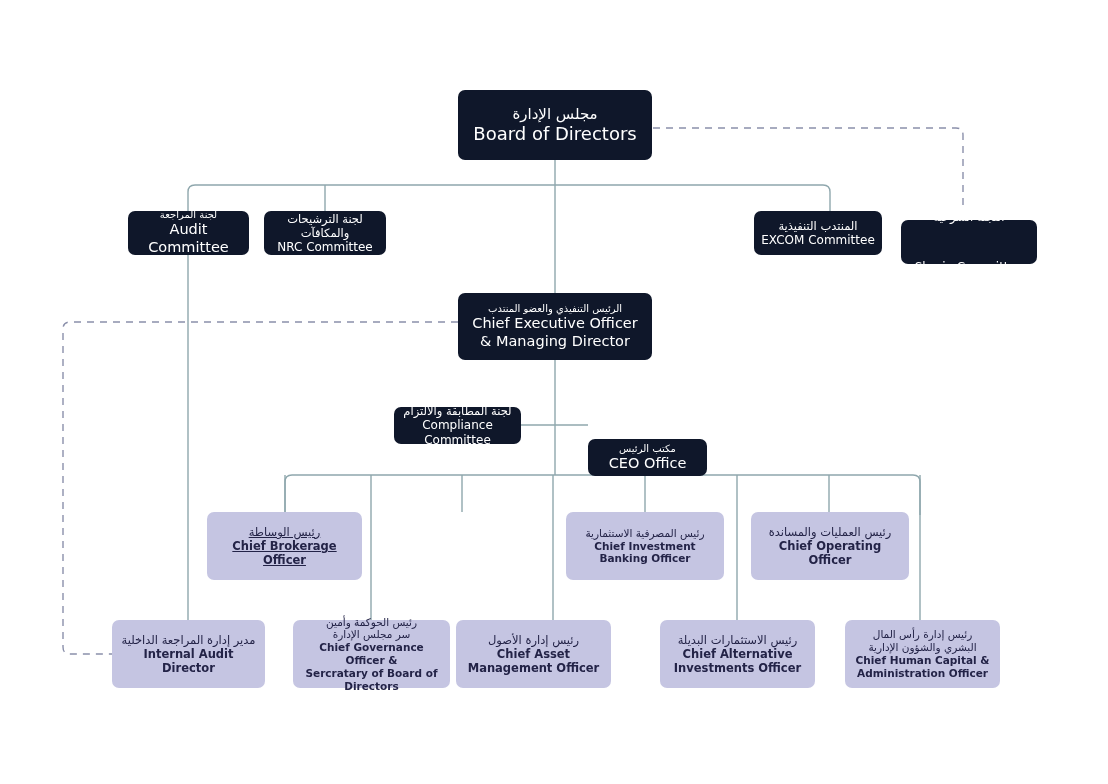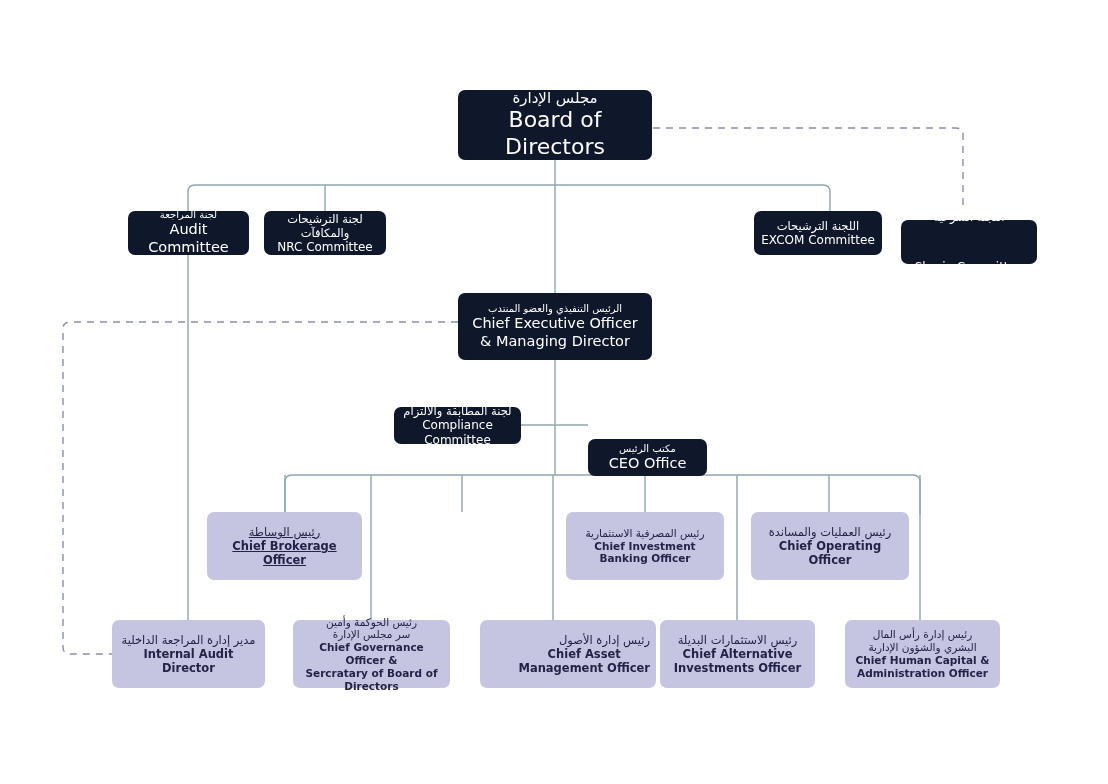--- a/index.html
+++ b/index.html
@@ -54,21 +54,21 @@
     white-space: pre-line;
   }
   .node .en {
     font-family: "DejaVu Sans", "Liberation Sans", sans-serif;
     white-space: pre-line;
   }
   
   .node.dark .ar { font-size: 10px; }
   .node.dark .en { font-size: 14.5px; }
   .node.dark.big .ar { font-size: 15px; }
-  .node.dark.big .en { font-size: 22px; }
+  .node.dark.big .en { font-size: 18px; }
   .node.dark.small .ar { font-size: 11.5px; }
   .node.dark.small .en { font-size: 12px; }
   
   .node.purple .ar { font-size: 11.5px; }
   .node.purple .en { font-size: 11.5px; font-weight: 600; }
   .node.purple.tight .ar { font-size: 10.5px; }
   .node.purple.tight .en { font-size: 10.5px; font-weight: 600; }
 </style>
 </head>
 <body>
@@ -124,21 +124,21 @@
     <span class="ar">لجنة المراجعة</span>
     <span class="en">Audit Committee</span>
   </div>
 
   <div class="node dark small" style="left:264px; top:211px; width:122px; height:44px;">
     <span class="ar">لجنة الترشيحات والمكافآت</span>
     <span class="en">NRC Committee</span>
   </div>
 
   <div class="node dark small" style="left:754px; top:211px; width:128px; height:44px;">
-    <span class="ar">اللجنة الترشيحات</span>
+    <span class="ar">المنتدب التنفيذية</span>
     <span class="en">EXCOM Committee</span>
   </div>
 
   <div class="node dark small" style="left:901px; top:220px; width:136px; height:44px;gap:36px;">
     <span class="ar">اللجنة الشرعية</span>
     <span class="en">Sharia Committee</span>
   </div>
 
   <div class="node dark" style="left:458px; top:293px; width:194px; height:67px;">
     <span class="ar">الرئيس التنفيذي والعضو المنتدب</span>
@@ -177,21 +177,21 @@
     <span class="en">Internal Audit Director</span>
   </div>
 
   <div class="node purple tight" style="left:293px; top:620px; width:157px; height:68px;">
     <span class="ar">رئيس الحوكمة وأمين
 سر مجلس الإدارة</span>
     <span class="en">Chief Governance Officer &amp;
 Sercratary of Board of Directors</span>
   </div>
 
-  <div class="node purple" style="left:480px; top:620px; width:176px; height:68px;align-items:flex-end;">
+  <div class="node purple" style="left:456px; top:620px; width:155px; height:68px;">
     <span class="ar">رئيس إدارة الأصول</span>
     <span class="en">Chief Asset
 Management Officer</span>
   </div>
 
   <div class="node purple" style="left:660px; top:620px; width:155px; height:68px;">
     <span class="ar">رئيس الاستثمارات البديلة</span>
     <span class="en">Chief Alternative
 Investments Officer</span>
   </div>

